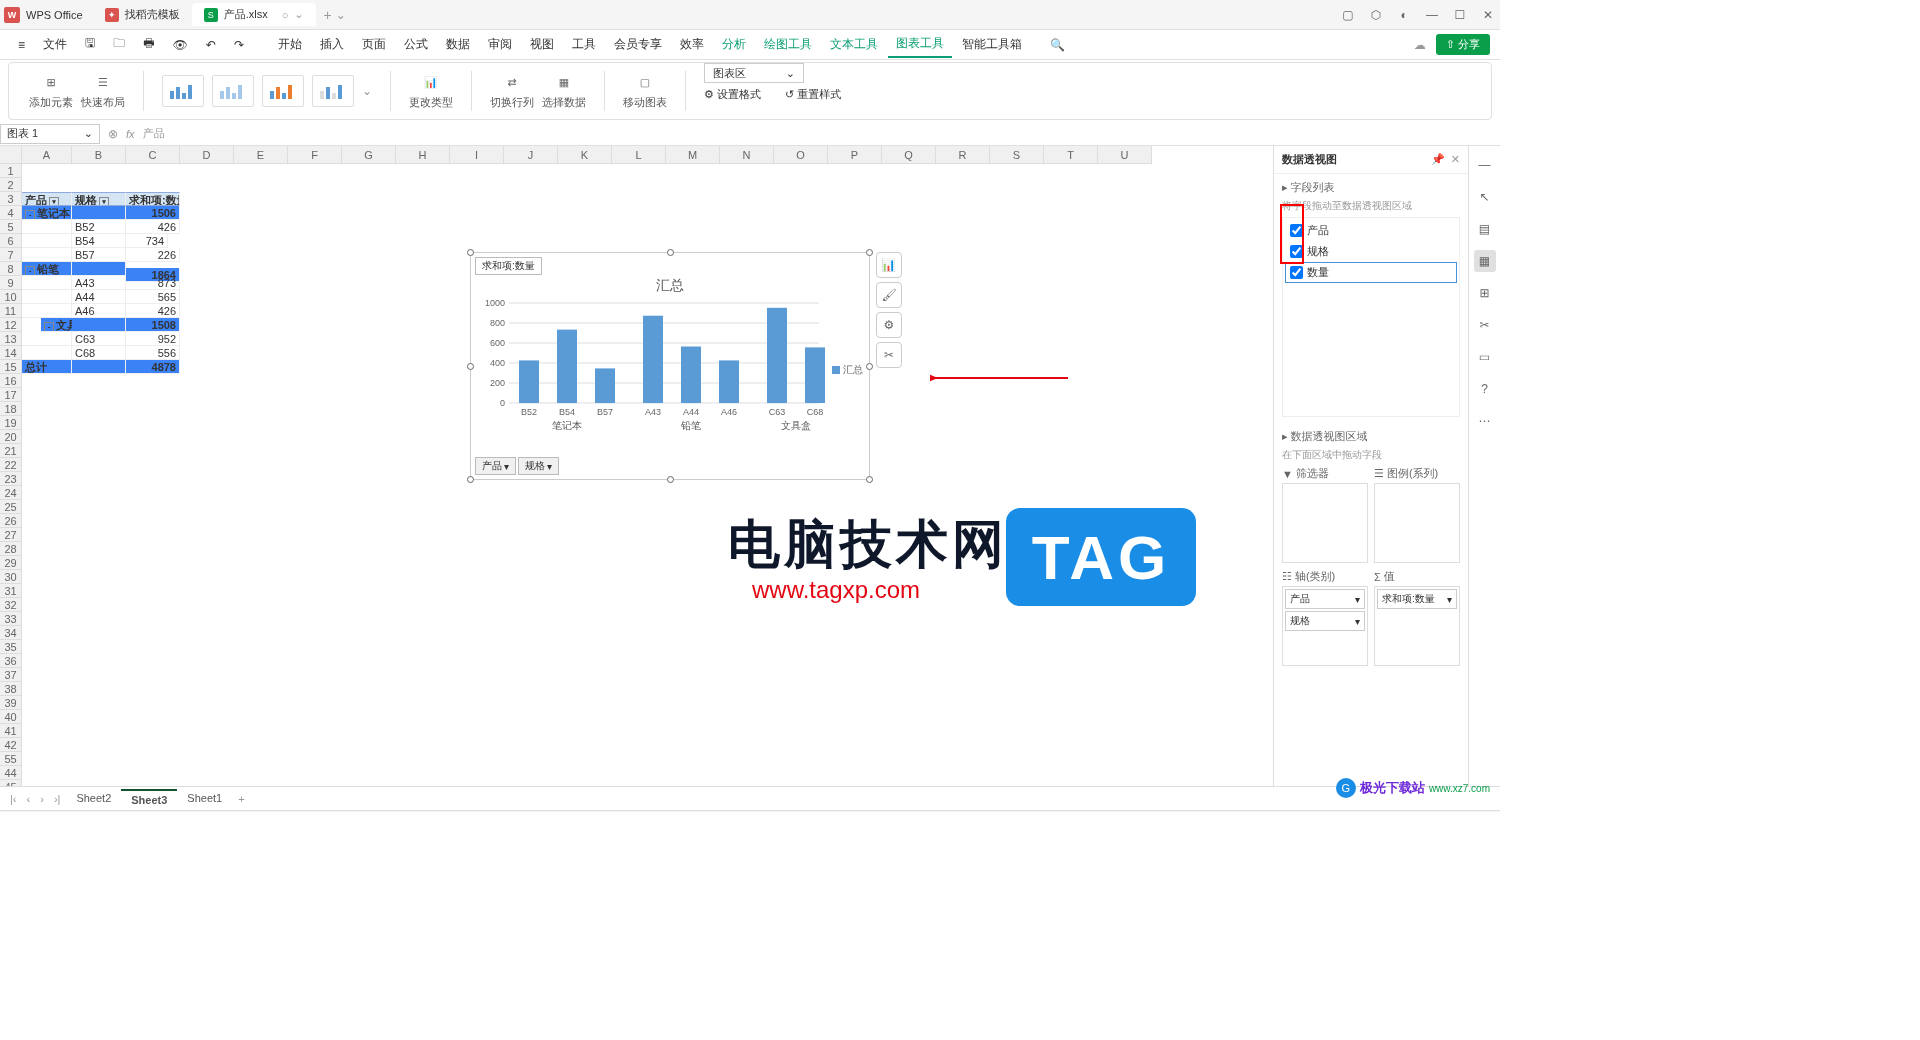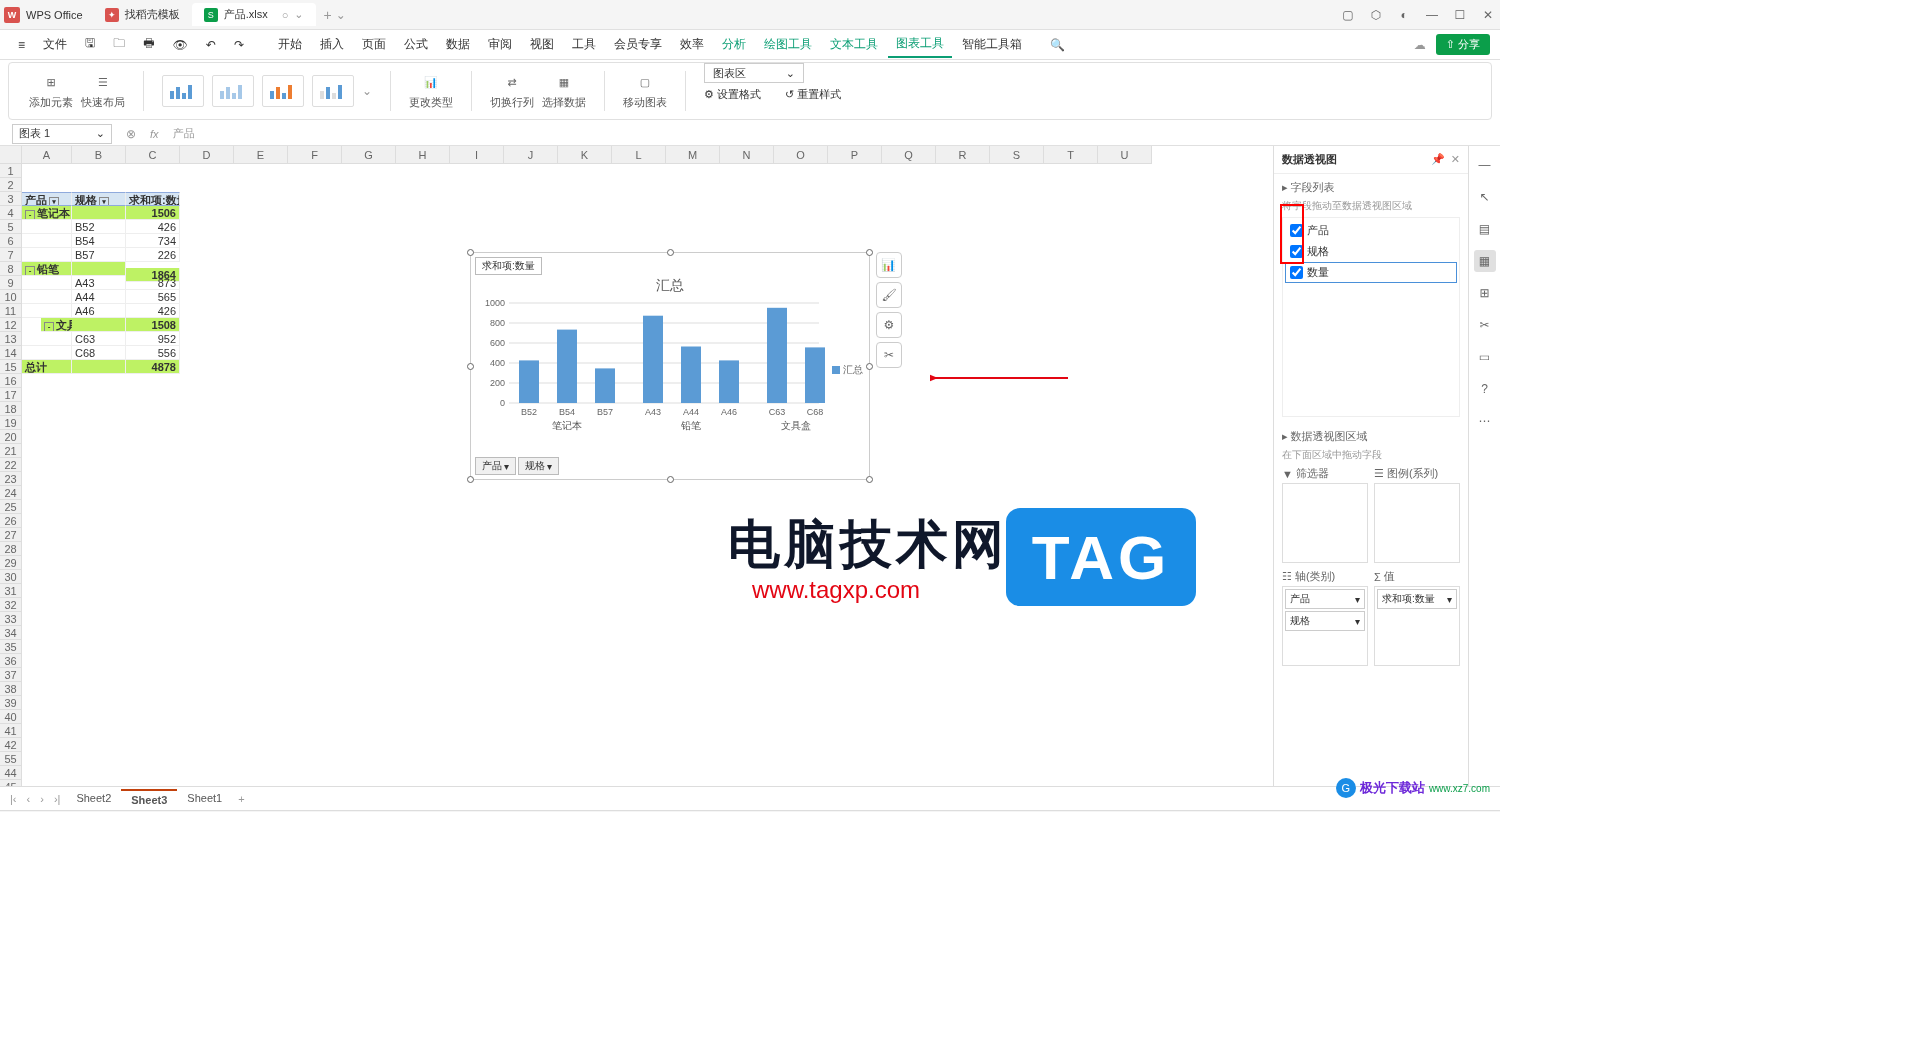--- a/index.html
+++ b/index.html
@@ -22,40 +22,40 @@
 .menubar-right { margin-left: auto; display: flex; align-items: center; gap: 10px; }
 .share-btn { background: #0b9e4a; color: #fff; padding: 3px 10px; border-radius: 3px; font-size: 11px; cursor: pointer; }
 .ribbon { height: 58px; border: 1px solid #e0e0e0; border-radius: 4px; margin: 2px 8px; display: flex; align-items: center; padding: 0 10px; gap: 8px; }
 .ribbon-group { display: flex; align-items: center; gap: 8px; padding: 0 10px; height: 100%; }
 .ribbon-divider { width: 1px; height: 40px; background: #e0e0e0; }
 .ribbon-btn { display: flex; flex-direction: column; align-items: center; gap: 2px; cursor: pointer; font-size: 11px; color: #555; }
 .ribbon-icon { width: 20px; height: 20px; display: flex; align-items: center; justify-content: center; color: #666; }
 .gallery-item { width: 42px; height: 32px; border: 1px solid #ddd; border-radius: 2px; display: flex; align-items: center; justify-content: center; cursor: pointer; }
 .gallery-item svg { width: 30px; height: 20px; }
 .dropdown-box { border: 1px solid #ccc; padding: 2px 8px; min-width: 100px; height: 20px; display: flex; align-items: center; justify-content: space-between; font-size: 11px; cursor: pointer; }
-.formula-bar { height: 24px; display: flex; align-items: center; border-bottom: 1px solid #e0e0e0; padding: 0 12px; gap: 14px; }
+.formula-bar { height: 24px; display: flex; align-items: center; border-bottom: 1px solid #e0e0e0; padding: 0 0; gap: 8px; }
 .name-box { border: 1px solid #ccc; padding: 2px 6px; min-width: 100px; height: 20px; display: flex; align-items: center; justify-content: space-between; font-size: 11px; }
 .fx-label { font-style: italic; color: #999; font-size: 11px; }
 .formula-input { flex: 1; border: none; outline: none; color: #999; font-size: 11px; }
 .main-area { display: flex; height: calc(100% - 172px); }
 .sheet-area { flex: 1; position: relative; overflow: hidden; }
 .grid { position: relative; }
 .col-headers { display: flex; margin-left: 22px; }
 .col-header, .row-header { background: #f0f0f0; border-right: 1px solid #ddd; border-bottom: 1px solid #ddd; text-align: center; font-size: 11px; color: #666; }
 .col-header { width: 54px; height: 18px; line-height: 18px; }
 .col-header.first { width: 50px; }
 .row-header { width: 22px; height: 14px; line-height: 14px; }
 .corner { width: 22px; height: 18px; background: #f0f0f0; border-right: 1px solid #ddd; border-bottom: 1px solid #ddd; position: absolute; top: 0; left: 0; }
 .rows { position: absolute; top: 18px; left: 0; }
 .cells { position: absolute; top: 18px; left: 22px; }
 .cell { position: absolute; border-right: 1px solid #eee; border-bottom: 1px solid #eee; padding: 0 3px; font-size: 11px; height: 14px; line-height: 14px; overflow: hidden; white-space: nowrap; }
 .cell.hdr { background: #d6e5f3; font-weight: bold; border-top: 1px solid #8faadc; border-bottom: 1px solid #8faadc; }
 .cell.bold { font-weight: bold; }
 .cell.right { text-align: right; }
-.cell.lightblue { background: #bef264; }
+.cell.lightblue { background: #3b82f6; }
 .collapse-btn { display: inline-block; width: 10px; height: 10px; border: 1px solid #888; text-align: center; line-height: 8px; font-size: 8px; margin-right: 2px; cursor: pointer; }
 .filter-drop { display: inline-block; width: 10px; height: 10px; border: 1px solid #888; margin-left: 2px; font-size: 7px; line-height: 8px; text-align: center; }
 .chart-container { position: absolute; top: 106px; left: 470px; width: 400px; height: 228px; border: 1px solid #ccc; background: #fff; }
 .chart-handle { position: absolute; width: 7px; height: 7px; background: #fff; border: 1px solid #666; border-radius: 50%; }
 .chart-title-box { position: absolute; top: 4px; left: 4px; background: #fff; border: 1px solid #bbb; padding: 1px 6px; font-size: 10px; }
 .chart-center-title { text-align: center; font-size: 14px; color: #555; margin-top: 24px; }
 .chart-plot { position: absolute; top: 50px; left: 10px; width: 365px; height: 130px; }
 .chart-legend { position: absolute; right: 6px; top: 110px; font-size: 10px; color: #666; display: flex; align-items: center; gap: 3px; }
 .legend-box { width: 8px; height: 8px; background: #5b9bd5; }
 .chart-filters { position: absolute; bottom: 4px; left: 4px; display: flex; gap: 2px; }
@@ -74,21 +74,21 @@
 .area-grid { display: grid; grid-template-columns: 1fr 1fr; gap: 6px; }
 .area-box { border: 1px solid #ddd; min-height: 80px; }
 .area-label { font-size: 11px; color: #666; margin-bottom: 2px; display: flex; align-items: center; gap: 3px; }
 .axis-item { border: 1px solid #ccc; padding: 2px 4px; margin: 2px; font-size: 10px; display: flex; justify-content: space-between; align-items: center; }
 .side-tools { width: 32px; border-left: 1px solid #ddd; display: flex; flex-direction: column; align-items: center; padding-top: 8px; gap: 10px; }
 .side-tool-btn { width: 22px; height: 22px; display: flex; align-items: center; justify-content: center; cursor: pointer; color: #666; border-radius: 3px; }
 .side-tool-btn.active { background: #e0e0e0; }
 .sheet-tabs { height: 24px; border-top: 1px solid #ddd; display: flex; align-items: center; padding: 0 6px; gap: 2px; font-size: 11px; }
 .nav-arrow { padding: 2px 4px; color: #999; cursor: pointer; }
 .sheet-tab { padding: 3px 10px; cursor: pointer; color: #555; }
-.sheet-tab.active { border-top: 2px solid #c2410c; background: #fff; font-weight: bold; }
+.sheet-tab.active { border-top: 2px solid #14532d; background: #fff; font-weight: bold; }
 .status-bar { height: 22px; background: #f5f5f5; border-top: 1px solid #ddd; display: flex; align-items: center; padding: 0 8px; font-size: 11px; color: #666; }
 .status-right { margin-left: auto; display: flex; align-items: center; gap: 10px; }
 .watermark1 { position: absolute; top: 510px; left: 728px; font-size: 52px; font-weight: bold; color: #0f172a; letter-spacing: 4px; pointer-events: none; }
 .watermark1-sub { position: absolute; top: 576px; left: 752px; font-size: 24px; color: #e30613; pointer-events: none; }
 .watermark-tag { position: absolute; top: 508px; left: 1006px; width: 190px; height: 98px; background: #1a8de6; border-radius: 14px; color: #fff; font-size: 62px; font-weight: bold; display: flex; align-items: center; justify-content: center; letter-spacing: 4px; pointer-events: none; }
 .watermark2 { position: absolute; bottom: 14px; right: 10px; font-size: 13px; pointer-events: none; display: flex; align-items: center; gap: 4px; }
 .wm2-logo { width: 20px; height: 20px; background: #1a8de6; border-radius: 50%; color: #fff; display: flex; align-items: center; justify-content: center; font-size: 11px; }
 </style>
 </head>
 <body>
@@ -324,21 +324,21 @@
           <div class="cell hdr" style="left:50px;top:28px;width:54px;">规格<span class="filter-drop">▾</span></div>
           <div class="cell hdr right" style="left:104px;top:28px;width:54px;">求和项:数量</div>
           <div class="cell bold lightblue" style="left:0px;top:42px;width:50px;"><span class="collapse-btn">-</span>笔记本</div>
           <div class="cell lightblue" style="left:50px;top:42px;width:54px;"></div>
           <div class="cell bold right lightblue" style="left:104px;top:42px;width:54px;">1506</div>
           <div class="cell " style="left:0px;top:56px;width:50px;"></div>
           <div class="cell " style="left:50px;top:56px;width:54px;">B52</div>
           <div class="cell right" style="left:104px;top:56px;width:54px;">426</div>
           <div class="cell " style="left:0px;top:70px;width:50px;"></div>
           <div class="cell " style="left:50px;top:70px;width:54px;">B54</div>
-          <div class="cell right" style="left:104px;top:70px;width:54px;">734</div>
+          <div class="cell right" style="left:92px;top:70px;width:54px;">734</div>
           <div class="cell " style="left:0px;top:84px;width:50px;"></div>
           <div class="cell " style="left:50px;top:84px;width:54px;">B57</div>
           <div class="cell right" style="left:104px;top:84px;width:54px;">226</div>
           <div class="cell bold lightblue" style="left:0px;top:98px;width:50px;"><span class="collapse-btn">-</span>铅笔</div>
           <div class="cell lightblue" style="left:50px;top:98px;width:54px;"></div>
           <div class="cell bold right lightblue" style="left:104px;top:84px;width:54px;margin-top:20px;">1864</div>
           <div class="cell " style="left:0px;top:112px;width:50px;"></div>
           <div class="cell " style="left:50px;top:112px;width:54px;">A43</div>
           <div class="cell right" style="left:104px;top:112px;width:54px;">873</div>
           <div class="cell " style="left:0px;top:126px;width:50px;"></div>

